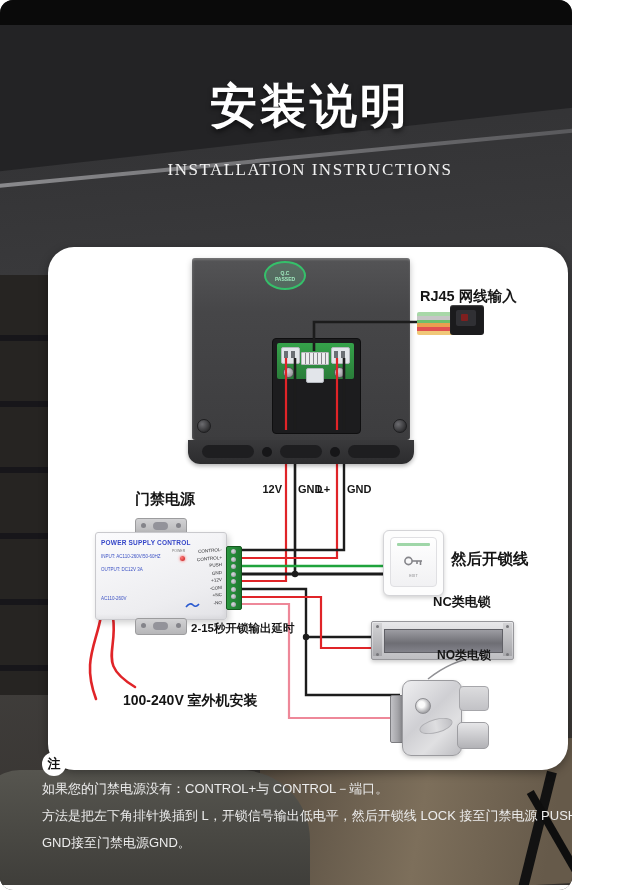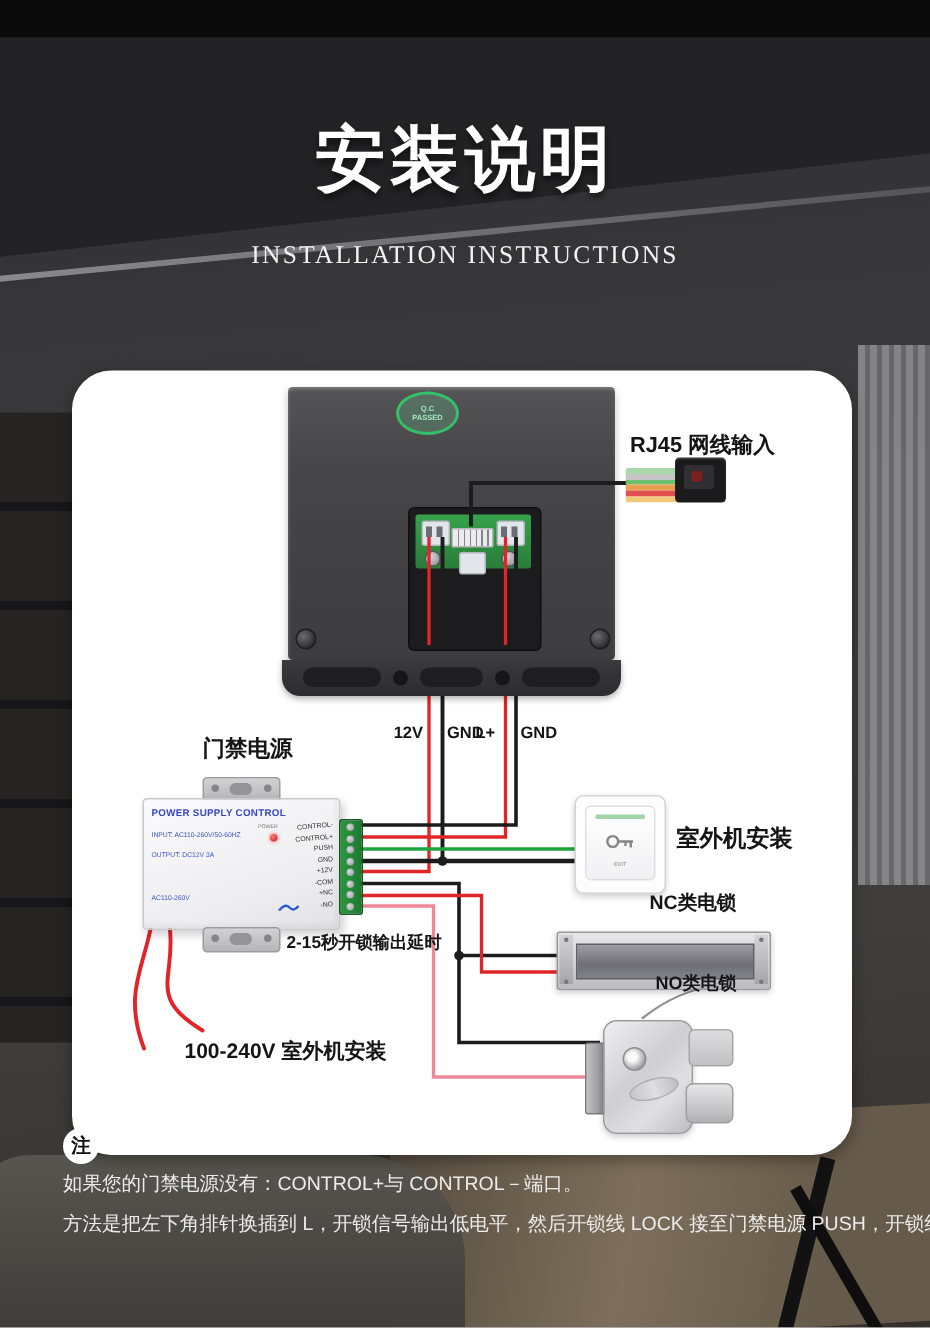--- a/index.html
+++ b/index.html
@@ -1,17 +1,17 @@
 <!DOCTYPE html>
 <html><head>
 <meta charset="utf-8">
 <style>
   html,body{margin:0;padding:0;}
   body{width:620px;height:890px;font-family:"Liberation Sans",sans-serif;background:#fff;}
-  .page{position:relative;width:620px;height:890px;overflow:hidden;background:#39393b;}
+  .page{position:relative;width:572px;height:890px;overflow:hidden;background:#39393b;border-radius:13px;}
   .abs{position:absolute;}
 
   
   .top-band{left:0;top:0;width:620px;height:25px;background:#0a0a0a;z-index:1;}
   .photo{left:0;top:25px;width:620px;height:860px;z-index:0;overflow:hidden;
          background:linear-gradient(175deg,#2e2e30 0%,#3a3a3c 30%,#403e3c 70%,#332f2b 100%);}
   .diag-dark{left:0;top:0;right:0;bottom:0;background:#232325;
              clip-path:polygon(0 0,100% 0,100% 9%,0 17%);}
   .diag-line{left:-10px;top:128px;width:660px;height:4px;transform:rotate(-5.5deg);
              background:linear-gradient(90deg,#8a8a8d,#535356);}
@@ -289,21 +289,21 @@
       <div class="btn-strip"></div>
       <svg style="position:absolute;left:12px;top:16px;" width="22" height="14" viewBox="0 0 22 14">
         <circle cx="5.5" cy="7" r="3.6" fill="none" stroke="#85858a" stroke-width="1.6"></circle>
         <line x1="9" y1="7" x2="19" y2="7" stroke="#85858a" stroke-width="1.6"></line>
         <line x1="14" y1="7" x2="14" y2="10" stroke="#85858a" stroke-width="1.6"></line>
         <line x1="17.5" y1="7" x2="17.5" y2="11" stroke="#85858a" stroke-width="1.6"></line>
       </svg>
       <div class="btn-exit">EXIT</div>
     </div>
   </div>
-  <div class="abs lbl" style="left:451px;top:549px;font-size:15.5px;">室外机安装</div>
+  <div class="abs lbl" style="left:451px;top:549px;font-size:15.5px;">然后开锁线</div>
 
   <div class="abs lbl" style="left:433px;top:593px;font-size:13px;">NC类电锁</div>
   <div class="abs nc-lock">
     <div class="nc-end" style="left:1px;"></div>
     <div class="nc-end" style="right:1px;"></div>
     <div class="nc-core"></div>
     <div class="nc-screw" style="left:4px;top:3px;"></div>
     <div class="nc-screw" style="right:4px;top:3px;"></div>
     <div class="nc-screw" style="left:4px;bottom:3px;"></div>
     <div class="nc-screw" style="right:4px;bottom:3px;"></div>
@@ -316,14 +316,15 @@
       <div class="no-hole"></div>
       <div class="no-oval"></div>
     </div>
     <div class="no-tab"></div>
     <div class="no-knob"></div>
   </div>
 
   <div class="abs note-badge">注</div>
   <div class="abs note-line" style="top:780px;">如果您的门禁电源没有：CONTROL+与 CONTROL－端口。</div>
   <div class="abs note-line" style="top:807px;">方法是把左下角排针换插到 L，开锁信号输出低电平，然后开锁线 LOCK 接至门禁电源 PUSH，开锁线</div>
+  <div class="abs note-line" style="top:834px;">GND接至门禁电源GND。</div>
 
 </div>
 
 </body></html>

